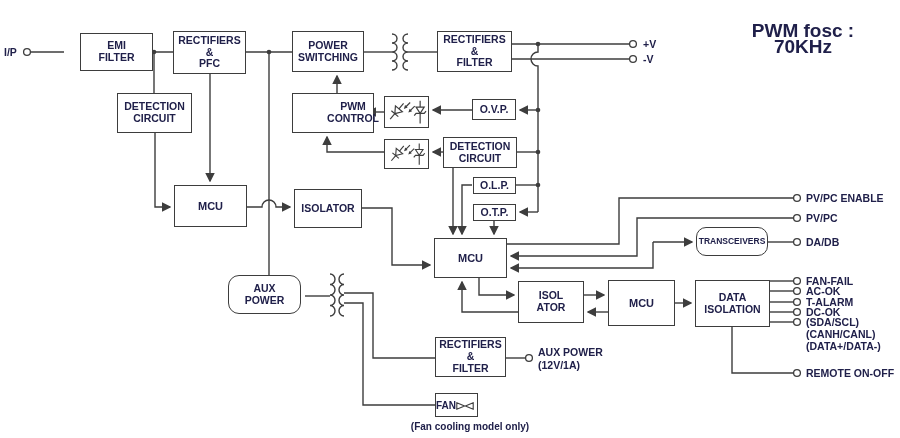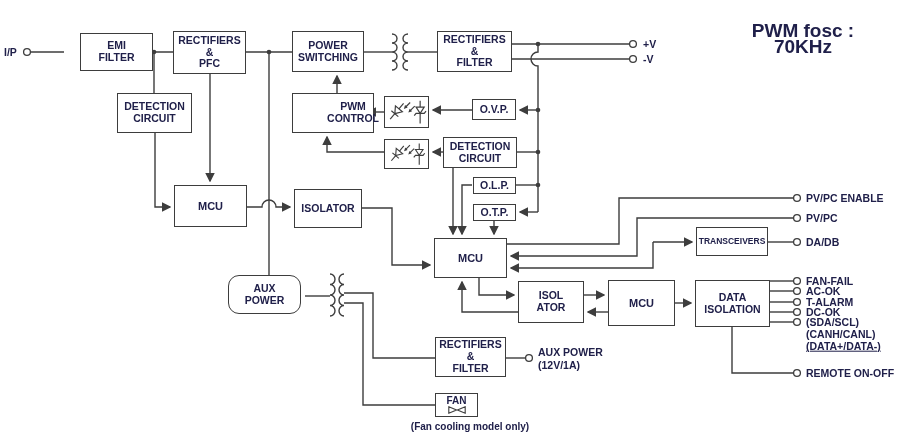--- a/index.html
+++ b/index.html
@@ -6,21 +6,21 @@
   #stage{position:relative;width:900px;height:438px;background:#fff;overflow:hidden;
          font-family:"Liberation Sans", sans-serif;}
   #wires{position:absolute;left:0;top:0;}
   .blk{position:absolute;box-sizing:border-box;border:1.6px solid #3d3d3d;background:#fff;
        display:flex;align-items:center;justify-content:center;text-align:center;
        font-weight:bold;font-size:10.5px;line-height:1.12;color:#20204a;white-space:pre-line;}
   .lbl{position:absolute;font-weight:bold;font-size:10.5px;color:#20204a;
        transform:translateY(-50%);white-space:pre-line;line-height:1.2;}
   .note{position:absolute;font-weight:bold;color:#20204a;}
   .optobox{padding:0;}
-  .fanbox{flex-direction:column;justify-content:flex-start;padding-top:1px;font-size:10px;}
+  .fanbox{flex-direction:row;justify-content:flex-start;padding-top:1px;font-size:10px;}
 </style>
 </head>
 <body>
 
 <div id="stage">
 
 <svg id="wires" width="900" height="438" viewBox="0 0 900 438">
   <defs>
     <marker id="arr" viewBox="0 0 10 10" refX="8.5" refY="5" markerWidth="7" markerHeight="7" orient="auto">
       <path d="M0,0 L10,5 L0,10 Z" fill="#3d3d3d"></path>
@@ -178,21 +178,21 @@
 FILTER</div>
 <div class="blk" style="left:472px;top:99px;width:44px;height:21px;">O.V.P.</div>
 <div class="blk" style="left:443px;top:137px;width:74px;height:31px;">DETECTION
 CIRCUIT</div>
 <div class="blk" style="left:473px;top:177px;width:43px;height:17px;">O.L.P.</div>
 <div class="blk" style="left:473px;top:204px;width:43px;height:17px;">O.T.P.</div>
 <div class="blk" style="left:434px;top:238px;width:73px;height:40px;font-size:11px;">MCU</div>
 <div class="blk" style="left:518px;top:281px;width:66px;height:42px;">ISOL
 ATOR</div>
 <div class="blk" style="left:608px;top:280px;width:67px;height:46px;font-size:11px;">MCU</div>
-<div class="blk" style="left:696px;top:227px;width:72px;height:29px;font-size:8.5px;">TRANSCEIVERS</div>
+<div class="blk" style="left:696px;top:227px;width:72px;height:29px;font-size:8.5px;border-radius:10px;">TRANSCEIVERS</div>
 <div class="blk" style="left:695px;top:280px;width:75px;height:47px;">DATA
 ISOLATION</div>
 <div class="blk" style="left:435px;top:337px;width:71px;height:40px;">RECTIFIERS
 &amp;
 FILTER</div>
 <div class="blk fanbox" style="left:435px;top:393px;width:43px;height:24px;">
   <span>FAN</span>
   <svg width="18" height="8" viewBox="0 0 18 8">
     <path d="M0.8,0.8 L8.6,4 L0.8,7.2 Z M17.2,0.8 L9.4,4 L17.2,7.2 Z" fill="none" stroke="#3d3d3d" stroke-width="1.1"></path>
   </svg>
@@ -203,21 +203,21 @@
 <div class="lbl" style="left:643px;top:59px;">-V</div>
 <div class="lbl" style="left:806px;top:198px;">PV/PC ENABLE</div>
 <div class="lbl" style="left:806px;top:218px;">PV/PC</div>
 <div class="lbl" style="left:806px;top:242px;">DA/DB</div>
 <div class="lbl" style="left:806px;top:281px;">FAN-FAIL</div>
 <div class="lbl" style="left:806px;top:291px;">AC-OK</div>
 <div class="lbl" style="left:806px;top:302px;">T-ALARM</div>
 <div class="lbl" style="left:806px;top:312px;">DC-OK</div>
 <div class="lbl" style="left:806px;top:322px;">(SDA/SCL)</div>
 <div class="lbl" style="left:806px;top:334px;">(CANH/CANL)</div>
-<div class="lbl" style="left:806px;top:346px;text-decoration:underline;">(DATA+/DATA-)</div>
+<div class="lbl" style="left:806px;top:346px;">(DATA+/DATA-)</div>
 <div class="lbl" style="left:806px;top:373px;">REMOTE ON-OFF</div>
 <div class="lbl" style="left:538px;top:359px;">AUX POWER
 (12V/1A)</div>
 
 <div class="note" style="left:733px;top:23px;width:140px;text-align:center;font-size:19px;line-height:16px;">PWM fosc : 70KHz</div>
 <div class="note" style="left:400px;top:421px;width:140px;text-align:center;font-size:10px;">(Fan cooling model only)</div>
 
 </div>
 
 </body></html>

